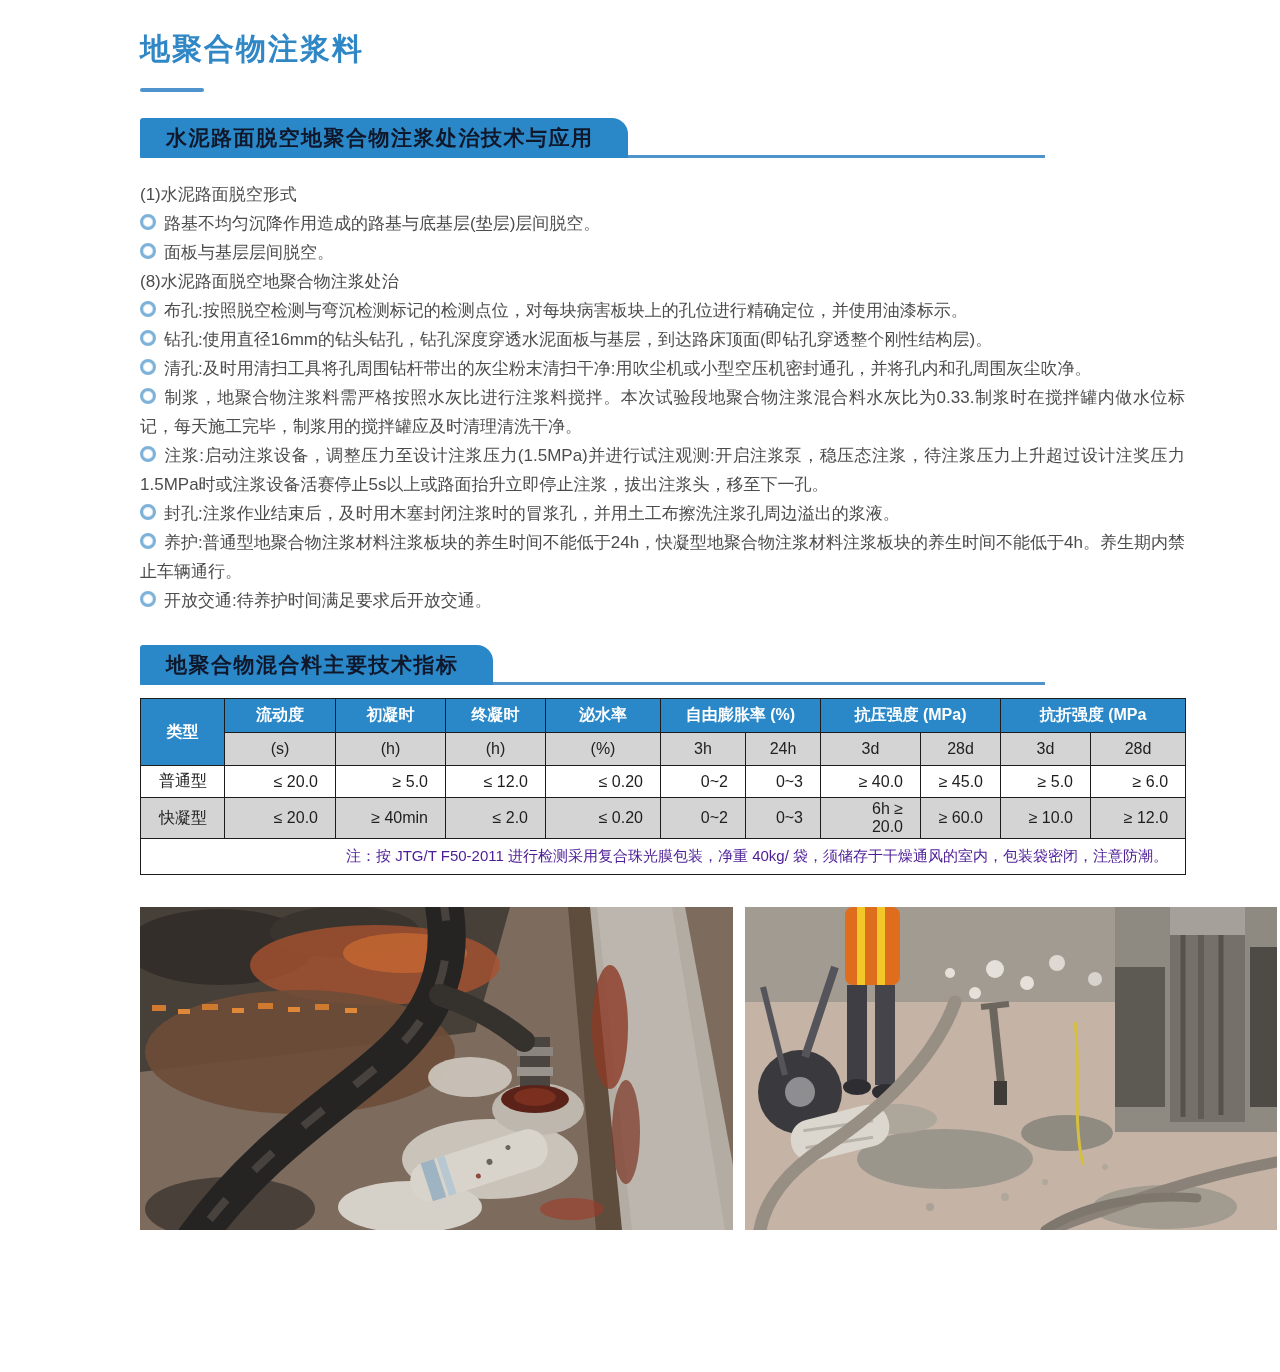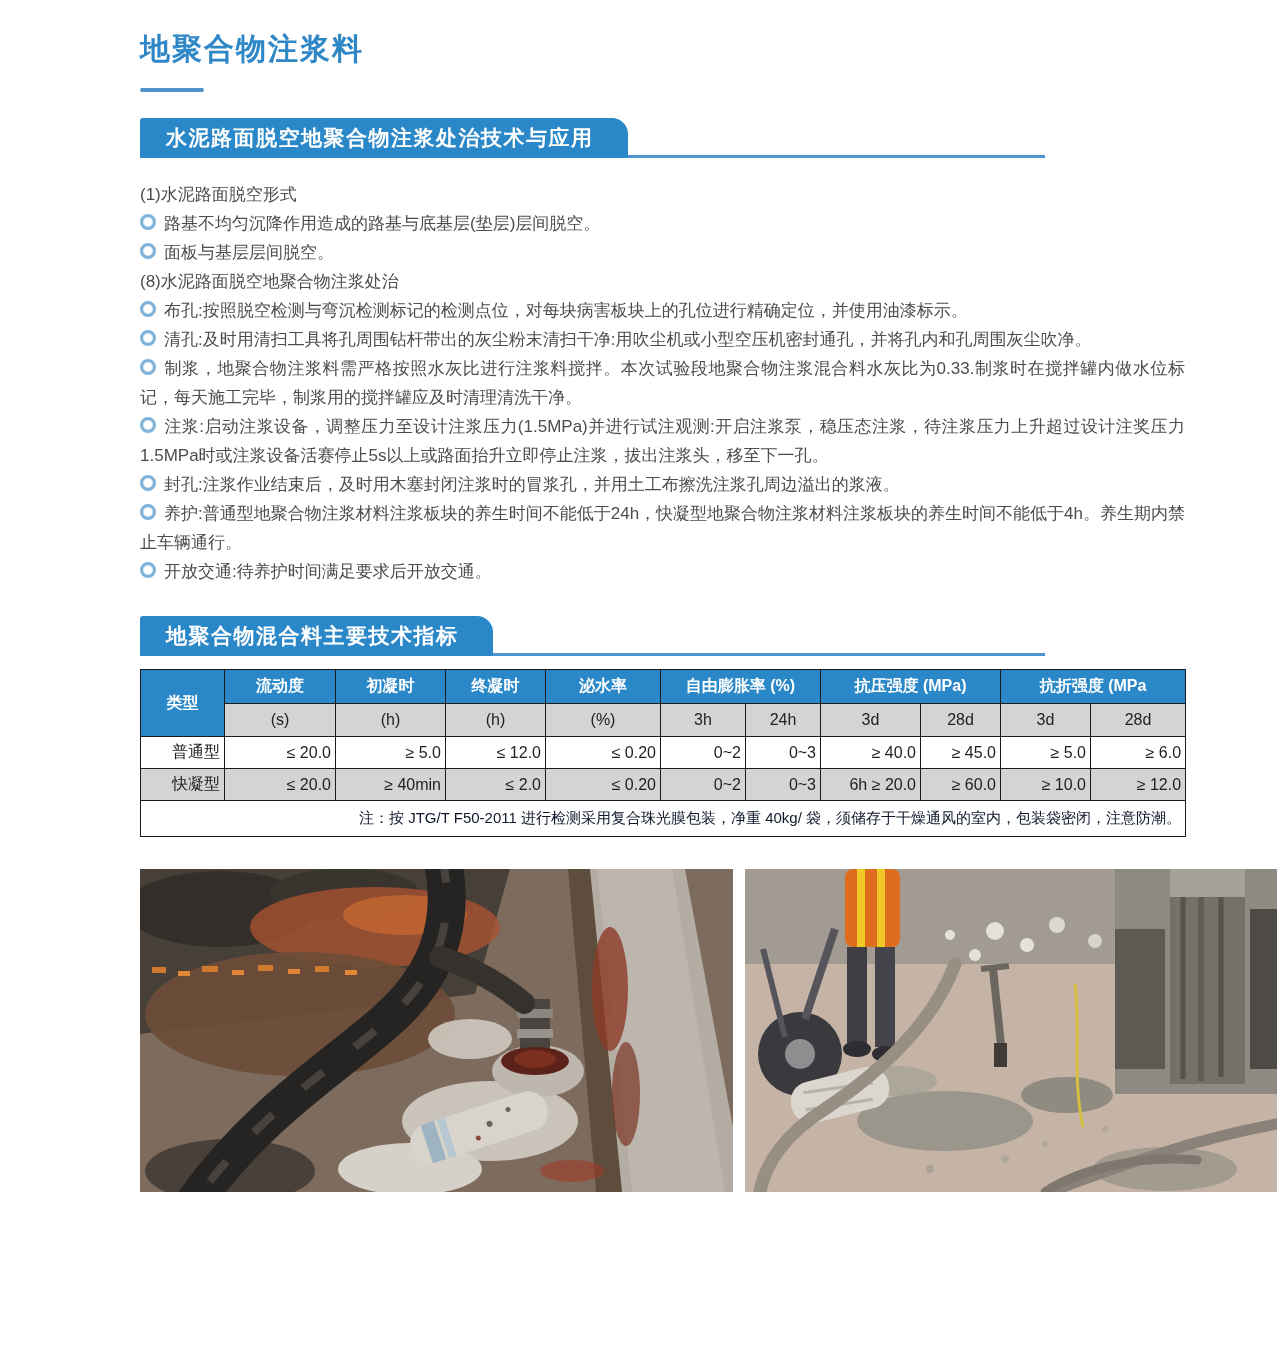--- a/index.html
+++ b/index.html
@@ -23,47 +23,47 @@
     margin:40px 0 0 0; font-size:17px; line-height:33px; color:#4c4c4c;
     text-indent:2em; text-align:justify;
   }
 
   
   .banner { position:relative; height:40px; }
   .banner-1 { margin-top:26px; }
   .banner-2 { margin-top:30px; }
   .banner-box {
     display:inline-block; position:relative; z-index:1;
-    background:#2b88c8; color:#ffffff; font-size:21px; font-weight:bold;
+    background:#2b88c8; color:#0f172a; font-size:21px; font-weight:bold;
     line-height:40px; padding:0 34px 0 26px; letter-spacing:1.5px;
     border-radius:3px 16px 0 3px;
   }
   .banner-line { position:absolute; left:0; bottom:0; width:905px; height:3px; background:#4f93cc; }
 
   
   .body-lines { margin-top:22px; }
   .line { font-size:17px; line-height:29px; color:#4c4c4c; text-align:justify; }
   .ring {
     display:inline-block; width:10px; height:10px; border:3px solid #7fb2d9;
     border-radius:50%; background:#ffffff; box-shadow:inset 0 0 0 1px #d9e9f5;
     margin-right:8px; vertical-align:-1px;
   }
 
   
   .spec-table {
     border-collapse:collapse; width:1045px; margin-top:13px;
     font-size:16px; color:#1e1e1e; table-layout:fixed;
   }
-  .spec-table th, .spec-table td { border:1px solid #1c1c1c; text-align:center; padding:2px 4px; overflow:hidden; }
+  .spec-table th, .spec-table td { border:1px solid #1c1c1c; text-align:center; padding:2px 17px; overflow:hidden; }
   .spec-table .h-blue { background:#2b88c8; color:#ffffff; font-weight:bold; height:29px; }
   .spec-table .h-gray { background:#d4d4d4; font-weight:normal; height:28px; color:#222; }
   .spec-table td { height:27px; background:#ffffff;text-align:right; }
   .spec-table tr.alt td { background:#d4d4d4; }
   .spec-table .row-name { color:#222; }
-  .spec-table .note-cell { font-size:15px; height:31px; background:#ffffff; color:#0f172a; }
+  .spec-table .note-cell { font-size:15px; height:31px; background:#ffffff; color:#4c1d95; }
 
   
   .photos { margin:32px 0 0 140px; width:1137px; display:flex; gap:12px; }
   .photo { display:block; }
 </style>
 </head>
 <body>
 
 <div class="page">
   <div class="content">
@@ -76,20 +76,21 @@
       <span class="banner-box">水泥路面脱空地聚合物注浆处治技术与应用</span>
       <span class="banner-line"></span>
     </div>
 
     <div class="body-lines" id="body-lines">
         <div class="line">(1)水泥路面脱空形式</div>
         <div class="line"><span class="ring"></span>路基不均匀沉降作用造成的路基与底基层(垫层)层间脱空。</div>
         <div class="line"><span class="ring"></span>面板与基层层间脱空。</div>
         <div class="line">(8)水泥路面脱空地聚合物注浆处治</div>
         <div class="line"><span class="ring"></span>布孔:按照脱空检测与弯沉检测标记的检测点位，对每块病害板块上的孔位进行精确定位，并使用油漆标示。</div>
+        <div class="line"><span class="ring"></span>钻孔:使用直径16mm的钻头钻孔，钻孔深度穿透水泥面板与基层，到达路床顶面(即钻孔穿透整个刚性结构层)。</div>
         <div class="line"><span class="ring"></span>清孔:及时用清扫工具将孔周围钻杆带出的灰尘粉末清扫干净:用吹尘机或小型空压机密封通孔，并将孔内和孔周围灰尘吹净。</div>
         <div class="line"><span class="ring"></span>制浆，地聚合物注浆料需严格按照水灰比进行注浆料搅拌。本次试验段地聚合物注浆混合料水灰比为0.33.制浆时在搅拌罐内做水位标记，每天施工完毕，制浆用的搅拌罐应及时清理清洗干净。</div>
         <div class="line"><span class="ring"></span>注浆:启动注浆设备，调整压力至设计注浆压力(1.5MPa)并进行试注观测:开启注浆泵，稳压态注浆，待注浆压力上升超过设计注奖压力1.5MPa时或注浆设备活赛停止5s以上或路面抬升立即停止注浆，拔出注浆头，移至下一孔。</div>
         <div class="line"><span class="ring"></span>封孔:注浆作业结束后，及时用木塞封闭注浆时的冒浆孔，并用土工布擦洗注浆孔周边溢出的浆液。</div>
         <div class="line"><span class="ring"></span>养护:普通型地聚合物注浆材料注浆板块的养生时间不能低于24h，快凝型地聚合物注浆材料注浆板块的养生时间不能低于4h。养生期内禁止车辆通行。</div>
         <div class="line"><span class="ring"></span>开放交通:待养护时间满足要求后开放交通。</div>
       </div>
 
     <div class="banner banner-2">
       <span class="banner-box">地聚合物混合料主要技术指标</span>

